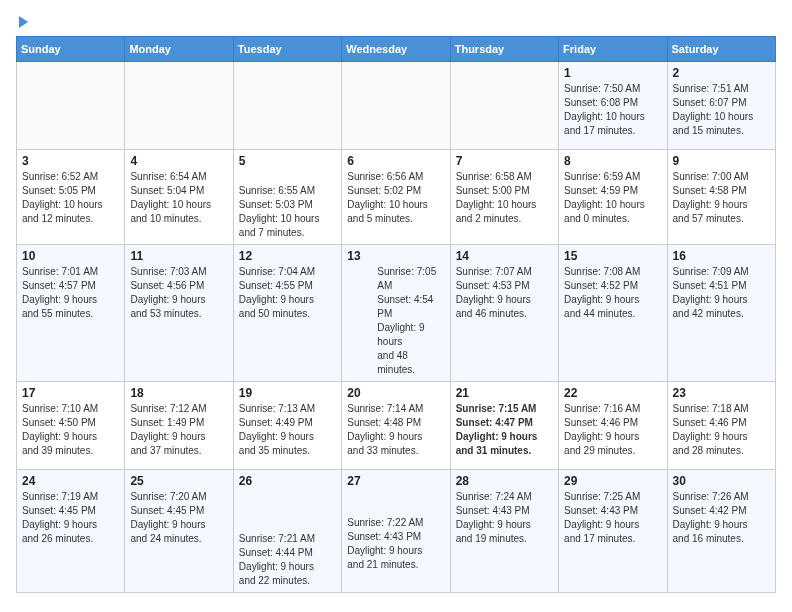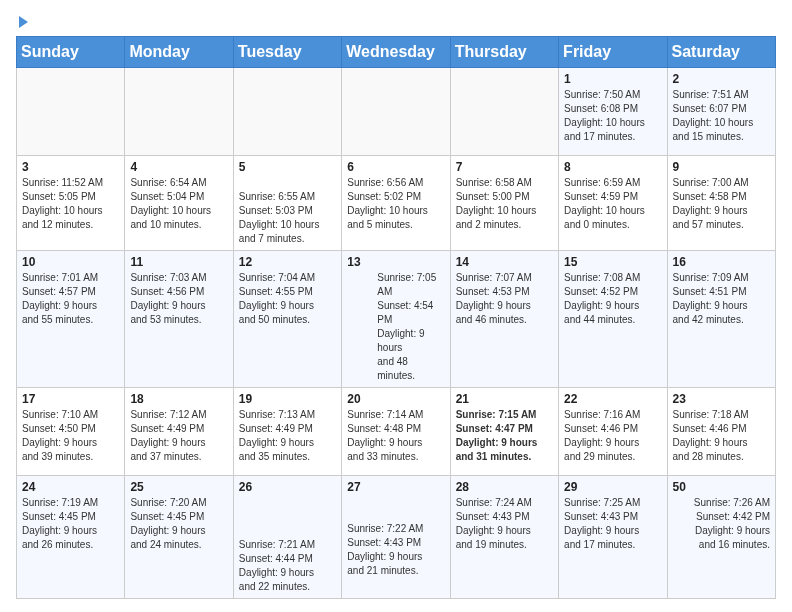--- a/index.html
+++ b/index.html
@@ -38,21 +38,21 @@
     .calendar {
       width: 100%;
       border-collapse: collapse;
       font-size: 11px;
     }
     .calendar th {
       background-color: #4a90d9;
       color: #fff;
       padding: 6px 4px;
       text-align: left;
-      font-size: 16px;
+      font-size: 11px;
       font-weight: bold;
       border: 1px solid #3a7bc8;
     }
     .calendar td {
       border: 1px solid #ccc;
       vertical-align: top;
       padding: 4px 5px;
       height: 88px;
       width: calc(100% / 7);
       background: #fff;
@@ -149,21 +149,21 @@
           <div class="day-number">2</div>
           <div class="day-info" style="white-space: pre-line;">Sunrise: 7:51 AM
 Sunset: 6:07 PM
 Daylight: 10 hours
 and 15 minutes.</div>
         </td>
       </tr>
       <tr>
         <td>
           <div class="day-number">3</div>
-          <div class="day-info" style="white-space: pre-line;">Sunrise: 11:52 AM
+          <div class="day-info" style="white-space: pre-line;">Sunrise: 6:52 AM
 Sunset: 5:05 PM
 Daylight: 10 hours
 and 12 minutes.</div>
         </td>
         <td>
           <div class="day-number">4</div>
           <div class="day-info" style="white-space: pre-line;">Sunrise: 6:54 AM
 Sunset: 5:04 PM
 Daylight: 10 hours
 and 10 minutes.</div>
@@ -259,21 +259,21 @@
         <td>
           <div class="day-number">17</div>
           <div class="day-info" style="white-space: pre-line;">Sunrise: 7:10 AM
 Sunset: 4:50 PM
 Daylight: 9 hours
 and 39 minutes.</div>
         </td>
         <td>
           <div class="day-number">18</div>
           <div class="day-info" style="white-space: pre-line;">Sunrise: 7:12 AM
-Sunset: 4:49 PM
+Sunset: 1:49 PM
 Daylight: 9 hours
 and 37 minutes.</div>
         </td>
         <td>
           <div class="day-number">19</div>
           <div class="day-info" style="white-space: pre-line;">Sunrise: 7:13 AM
 Sunset: 4:49 PM
 Daylight: 9 hours
 and 35 minutes.</div>
         </td>
@@ -343,21 +343,21 @@
 and 19 minutes.</div>
         </td>
         <td>
           <div class="day-number">29</div>
           <div class="day-info" style="white-space: pre-line;">Sunrise: 7:25 AM
 Sunset: 4:43 PM
 Daylight: 9 hours
 and 17 minutes.</div>
         </td>
         <td>
-          <div class="day-number">50</div>
-          <div class="day-info" style="white-space: pre-line; text-align: right;">Sunrise: 7:26 AM
+          <div class="day-number">30</div>
+          <div class="day-info" style="white-space: pre-line;">Sunrise: 7:26 AM
 Sunset: 4:42 PM
 Daylight: 9 hours
 and 16 minutes.</div>
         </td>
       </tr>
     </tbody>
 </table>
 
 </body></html>

